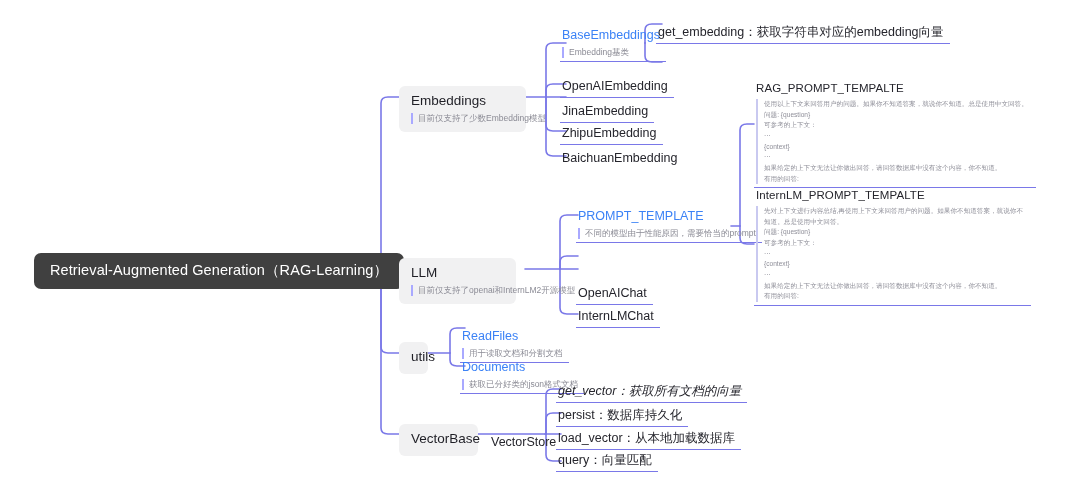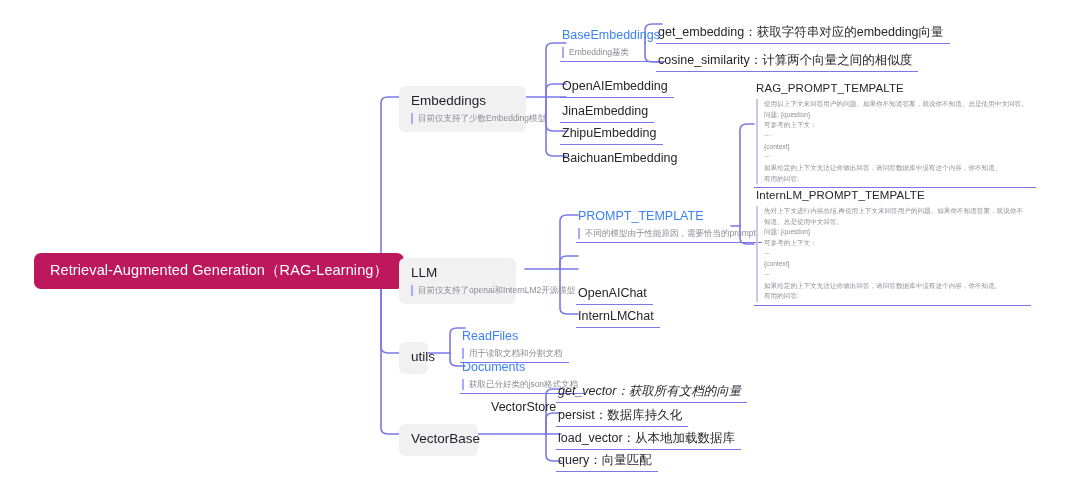--- a/index.html
+++ b/index.html
@@ -11,21 +11,21 @@
     position:relative;
     color:#2b2b33;
   }
   #canvas{position:absolute;inset:0;width:1080px;height:499px;}
   #edges{position:absolute;left:0;top:0;width:1080px;height:499px;pointer-events:none;}
 
   .node{position:absolute;box-sizing:border-box;}
 
   
   .root{
-    background:#be185d;
+    background:#404040;
     color:#ffffff;
     border-radius:7px;
     padding:9px 16px 10px 16px;
     font-size:14.5px;
     letter-spacing:.1px;
     white-space:nowrap;
     line-height:1.15;
   }
 
   
@@ -165,23 +165,20 @@
   </div>
 
   <div class="node titled" style="left:560px;top:26px;">
     <div class="t-title">BaseEmbeddings</div>
     <div class="t-sub">Embedding基类</div>
   </div>
 
   <div class="node leaf" style="left:656px;top:22px;">
     <span>get_embedding：获取字符串对应的embedding向量</span>
   </div>
-  <div class="node leaf" style="left:656px;top:50px;">
-    <span>cosine_similarity：计算两个向量之间的相似度</span>
-  </div>
 
   <div class="node leaf" style="left:560px;top:76px;">
     <span>OpenAIEmbedding</span>
   </div>
   <div class="node leaf" style="left:560px;top:101px;">
     <span>JinaEmbedding</span>
   </div>
   <div class="node leaf" style="left:560px;top:123px;">
     <span>ZhipuEmbedding</span>
   </div>
@@ -247,21 +244,21 @@
 
   <div class="node titled" style="left:460px;top:358px;">
     <div class="t-title">Documents</div>
     <div class="t-sub">获取已分好类的json格式文档</div>
   </div>
 
   <div class="node branch" style="left:399px;top:424px;width:79px;">
     <div class="b-title">VectorBase</div>
   </div>
 
-  <div class="node leaf-plain" style="left:489px;top:397px;">
+  <div class="node leaf-plain" style="left:489px;top:432px;">
     <span>VectorStore</span>
   </div>
 
   <div class="node leaf" style="left:556px;top:381px;font-style:italic;">
     <span>get_vector：获取所有文档的向量</span>
   </div>
   <div class="node leaf" style="left:556px;top:405px;">
     <span>persist：数据库持久化</span>
   </div>
   <div class="node leaf" style="left:556px;top:428px;">

